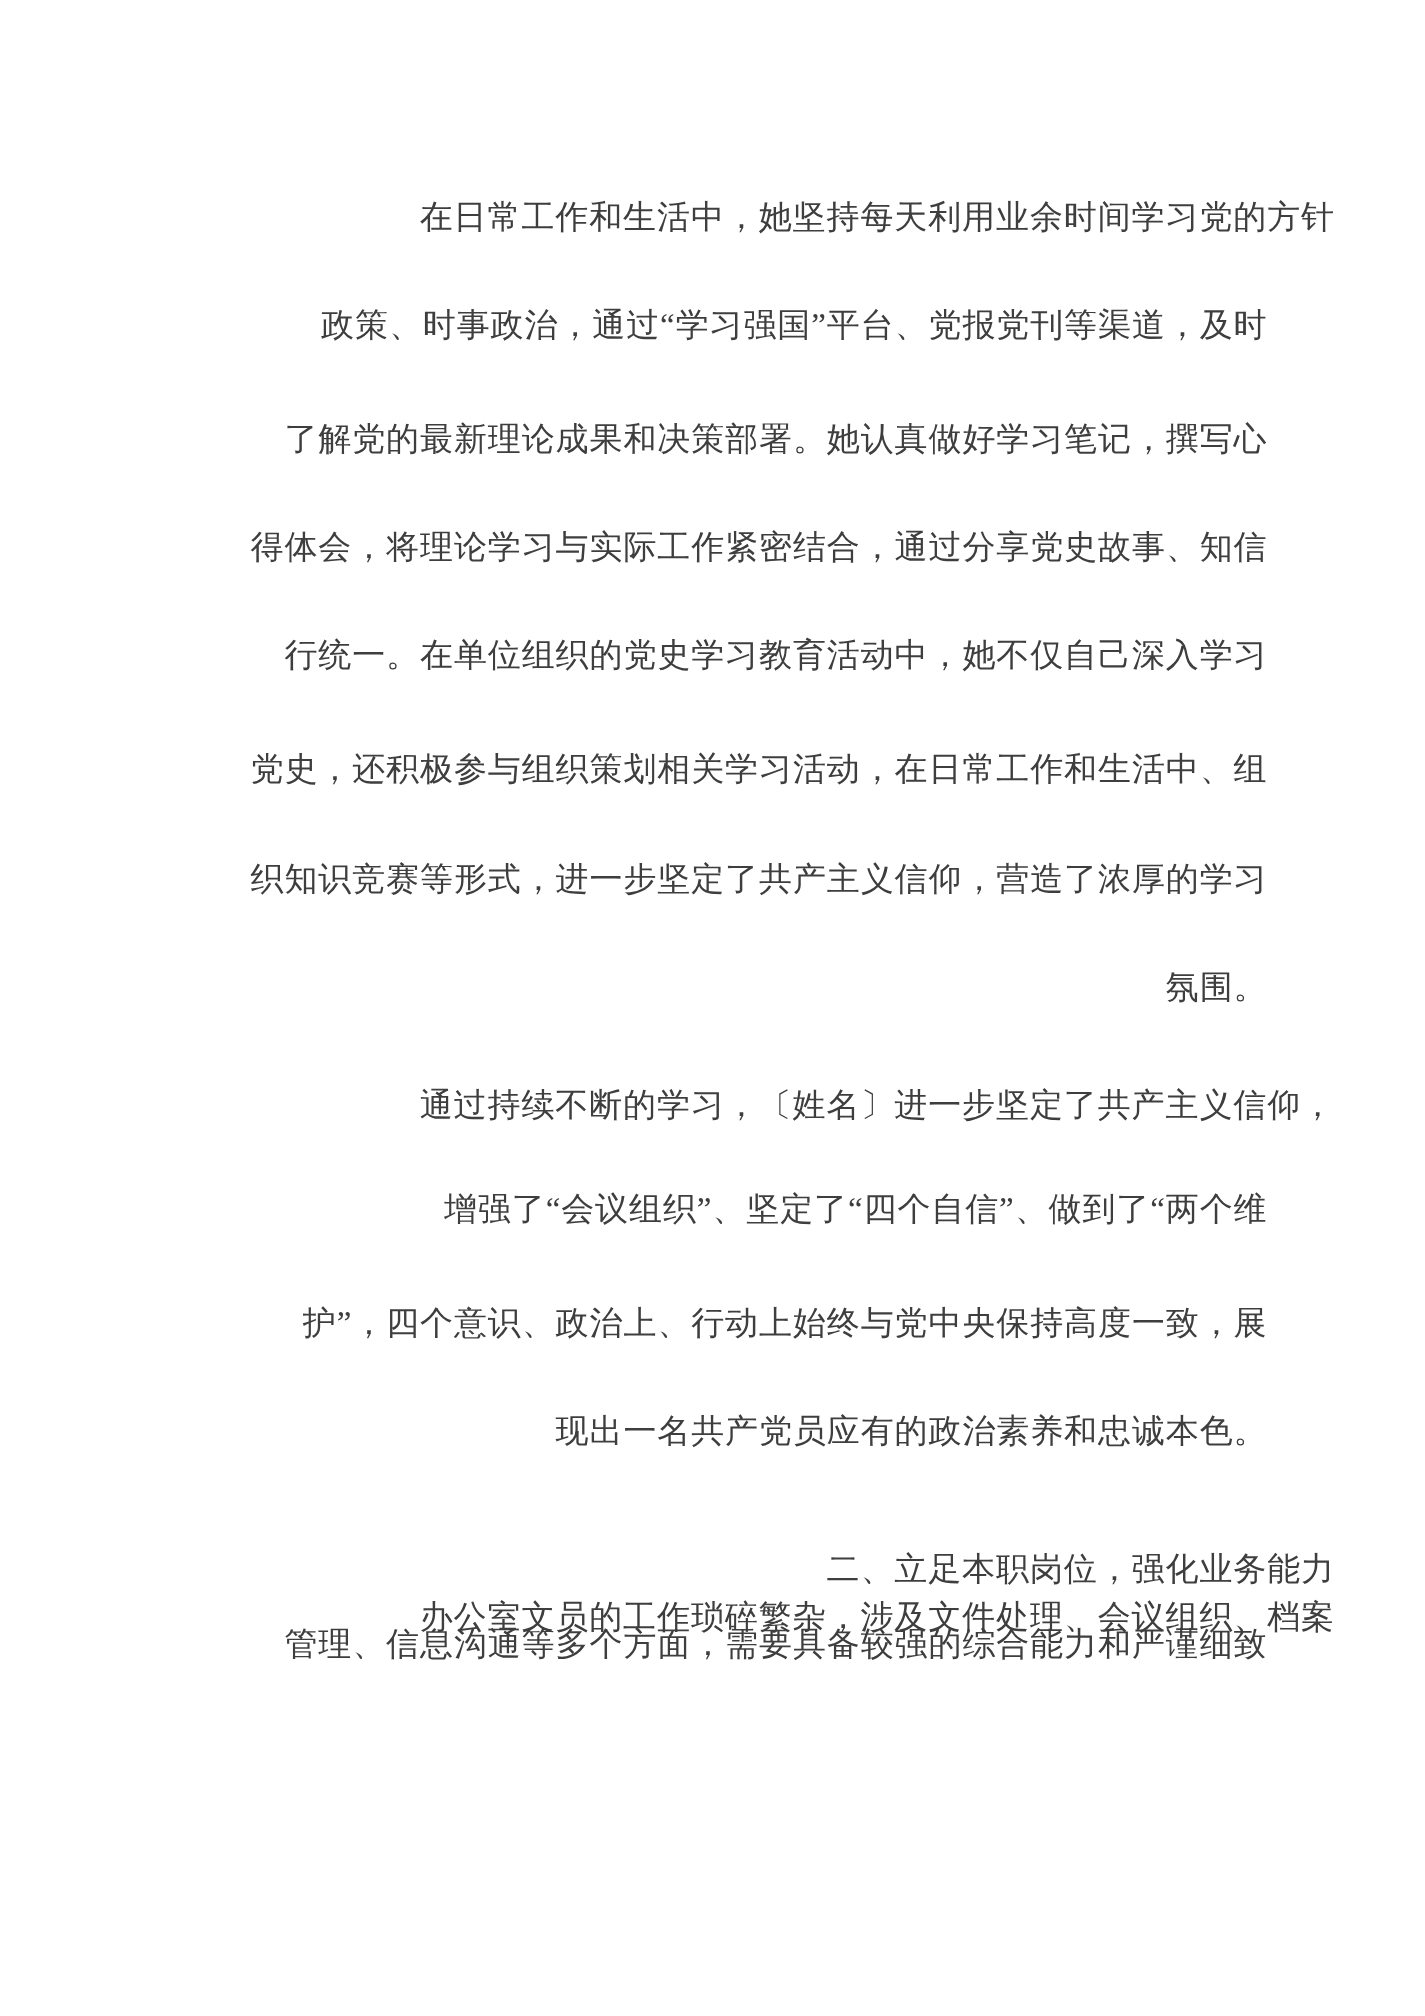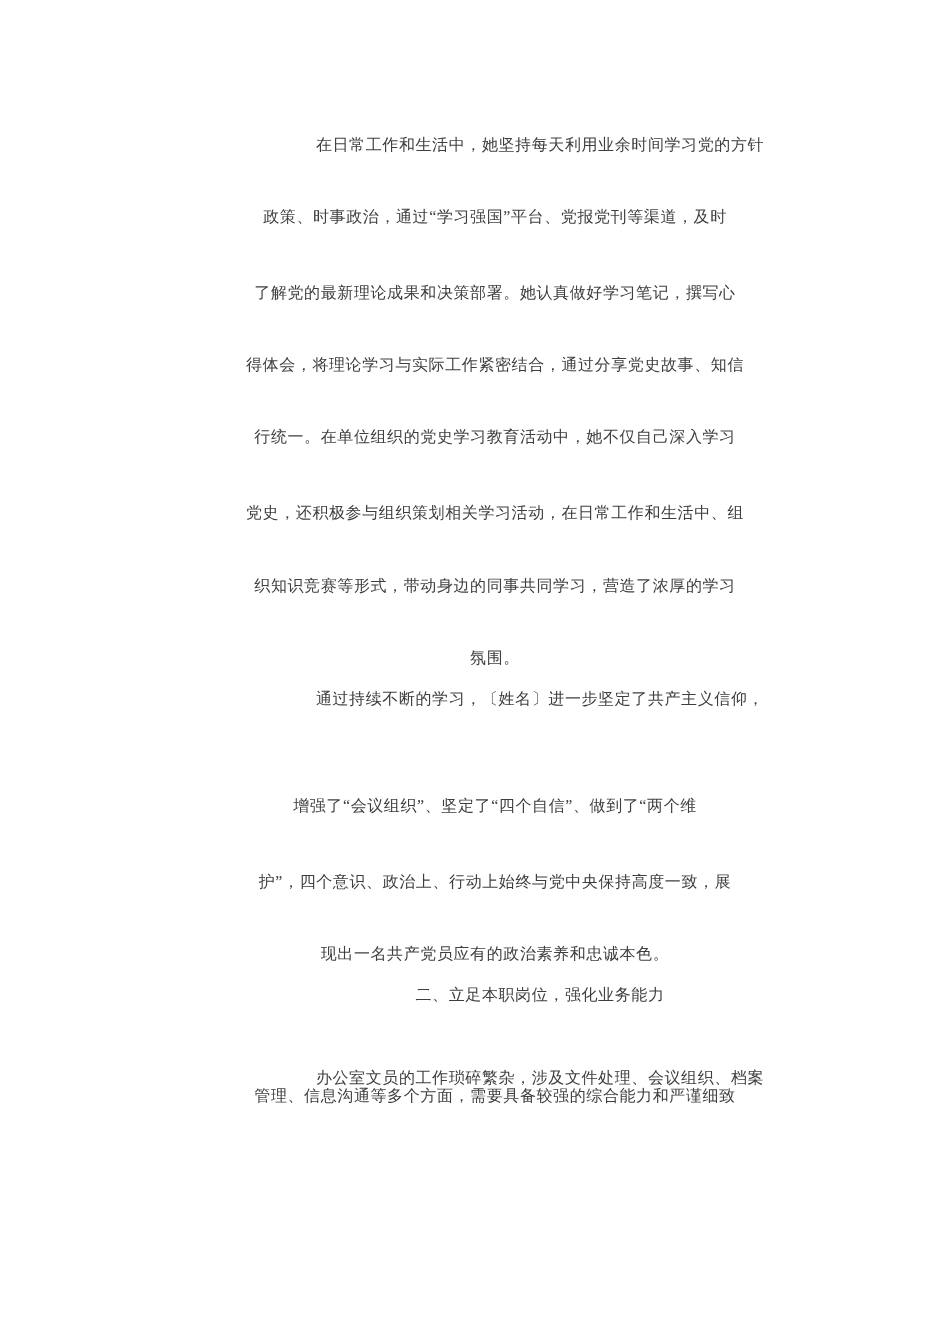--- a/index.html
+++ b/index.html
@@ -14,55 +14,55 @@
     background: #ffffff;
     overflow: hidden;
     font-family: "Liberation Serif", "DejaVu Serif", serif;
   }
   .line {
     position: absolute;
     left: 145px;
     width: 700px;
     height: 26px;
     line-height: 26px;
-    font-size: 16px;
+    font-size: 22px;
     letter-spacing: 0.6px;
     color: #3e3e3e;
     white-space: nowrap;
-    text-align: center;
+    text-align: right;
   }
   .line.indent {
     padding-left: 45px;
   }
 </style>
 </head>
 <body>
 
 <div class="page">
 
   <div>
     <div class="line indent" style="top:132px">在日常工作和生活中，她坚持每天利用业余时间学习党的方针</div>
     <div class="line" style="top:204px">政策、时事政治，通过“学习强国”平台、党报党刊等渠道，及时</div>
     <div class="line" style="top:280px">了解党的最新理论成果和决策部署。她认真做好学习笔记，撰写心</div>
     <div class="line" style="top:352px">得体会，将理论学习与实际工作紧密结合，通过分享党史故事、知信</div>
     <div class="line" style="top:424px">行统一。在单位组织的党史学习教育活动中，她不仅自己深入学习</div>
     <div class="line" style="top:500px">党史，还积极参与组织策划相关学习活动，在日常工作和生活中、组</div>
-    <div class="line" style="top:573px">织知识竞赛等形式，带动身边的同事共同学习，营造了浓厚的学习</div>
+    <div class="line" style="top:573px">织知识竞赛等形式，进一步坚定了共产主义信仰，营造了浓厚的学习</div>
     <div class="line" style="top:645px">氛围。</div>
   </div>
 
   <div>
-    <div class="line indent" style="top:686px">通过持续不断的学习，〔姓名〕进一步坚定了共产主义信仰，</div>
+    <div class="line indent" style="top:724px">通过持续不断的学习，〔姓名〕进一步坚定了共产主义信仰，</div>
     <div class="line" style="top:793px">增强了“会议组织”、坚定了“四个自信”、做到了“两个维</div>
     <div class="line" style="top:869px">护”，四个意识、政治上、行动上始终与党中央保持高度一致，展</div>
     <div class="line" style="top:941px">现出一名共产党员应有的政治素养和忠诚本色。</div>
   </div>
 
   <div>
-    <div class="line indent" style="top:982px">二、立足本职岗位，强化业务能力</div>
+    <div class="line indent" style="top:1033px">二、立足本职岗位，强化业务能力</div>
   </div>
 
   <div>
     <div class="line indent" style="top:1065px">办公室文员的工作琐碎繁杂，涉及文件处理、会议组织、档案</div>
     <div class="line" style="top:1083px">管理、信息沟通等多个方面，需要具备较强的综合能力和严谨细致</div>
   </div>
 
 </div>
 
 </body></html>

